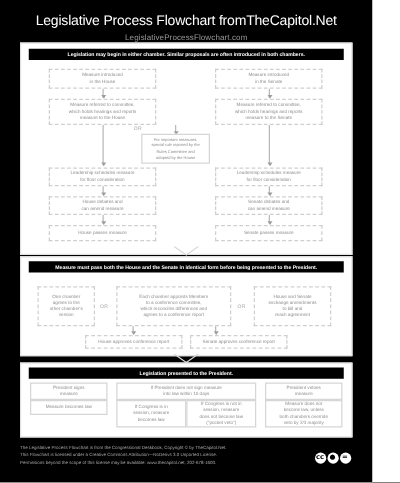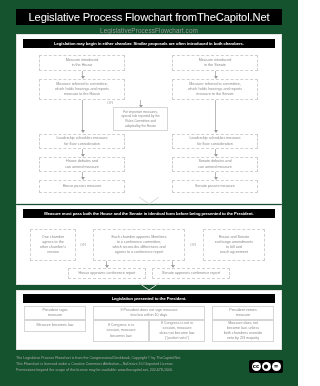--- a/index.html
+++ b/index.html
@@ -5,21 +5,21 @@
   * { box-sizing: border-box; }
   html, body {
     margin: 0; padding: 0;
     width: 298px; height: 386px;
     background: #ffffff;
     font-family: "Liberation Sans", sans-serif;
   }
   #page {
     position: relative;
     width: 298px; height: 386px;
-    background: #14532d;
+    background: #000000;
     overflow: hidden;
   }
 
   
   .title-bar {
     position: absolute;
     left: 16px; top: 9px;
     width: 266px; height: 16px;
     background: #000000;
     color: #ffffff;

